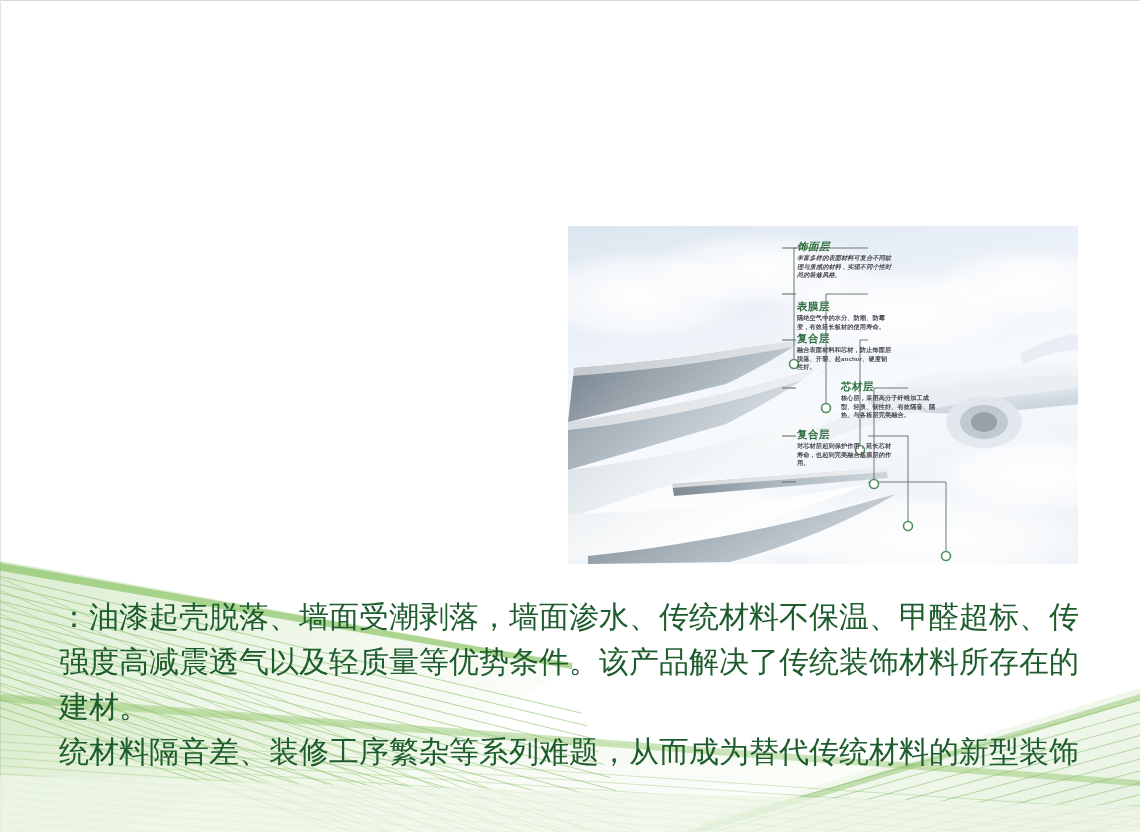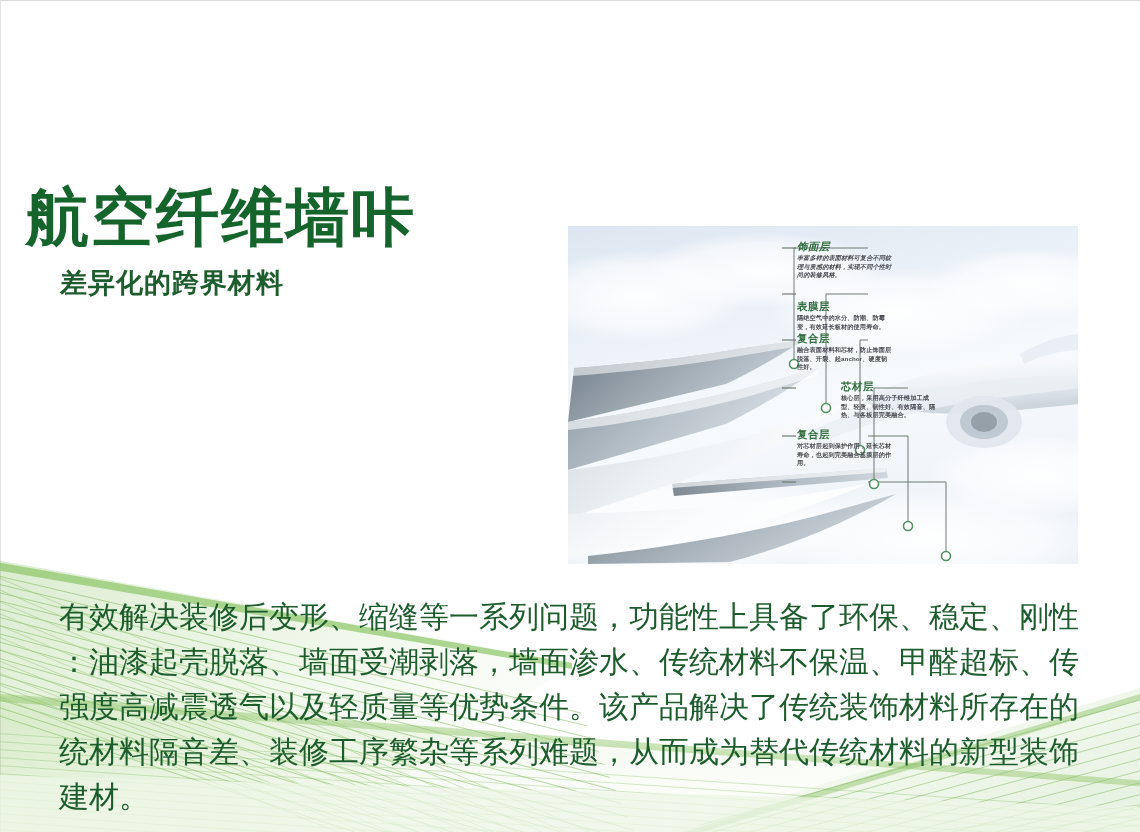--- a/index.html
+++ b/index.html
@@ -255,24 +255,20 @@
       </g>
     </g>
 
     <path d="M -10,16 L 572,118 L 572,124 L -10,24 Z" fill="#86c25e" opacity="0.65"></path>
     <path d="M -10,148 L 1150,236 L 1150,242 L -10,156 Z" fill="#8ec466" opacity="0.45"></path>
     <path d="M 640,300 L 1150,146 L 1150,152 L 660,300 Z" fill="#7cba55" opacity="0.40"></path>
 
     <path d="M -10,230 L 1150,262 L 1150,300 L -10,300 Z" fill="#eef6e6" opacity="0.75"></path>
   </svg>
 
-  <div id="title-block">
-    <div id="main-title">航空纤维墙咔</div>
-    <div id="subtitle">差异化的跨界材料</div>
-  </div>
 
 
   <div id="illustration">
     <svg width="510" height="338" viewBox="0 0 510 338">
       <defs>
         <linearGradient id="skyG" x1="0" y1="0" x2="0.3" y2="1">
           <stop offset="0%" stop-color="#dde6f0"></stop>
           <stop offset="30%" stop-color="#eaf0f7"></stop>
           <stop offset="60%" stop-color="#f7fafd"></stop>
           <stop offset="100%" stop-color="#eef3f8"></stop>
@@ -394,20 +390,19 @@
       <div class="lbl-title">芯材层</div>
       <div class="lbl-body">核心层，采用高分子纤维加工成型、轻质、韧性好、有效隔音、隔热、与各板层完美融合。</div>
     </div>
     <div class="callout" style="left:229px; top:202px;">
       <div class="lbl-title">复合层</div>
       <div class="lbl-body">对芯材层起到保护作用，延长芯材寿命，也起到完美融合基膜层的作用。</div>
     </div>
   </div>
 
   <div id="bottom-paragraph">
-    <span class="ln">有效解决装修后变形、缩缝等一系列问题，功能性上具备了环保、稳定、刚性</span>
     <span class="ln">：油漆起壳脱落、墙面受潮剥落，墙面渗水、传统材料不保温、甲醛超标、传</span>
     <span class="ln">强度高减震透气以及轻质量等优势条件。该产品解决了传统装饰材料所存在的</span>
+    <span class="ln">建材。</span>
     <span class="ln">统材料隔音差、装修工序繁杂等系列难题，从而成为替代传统材料的新型装饰</span>
-    <span class="ln">建材。</span>
   </div>
 
 </div>
 
 </body></html>

